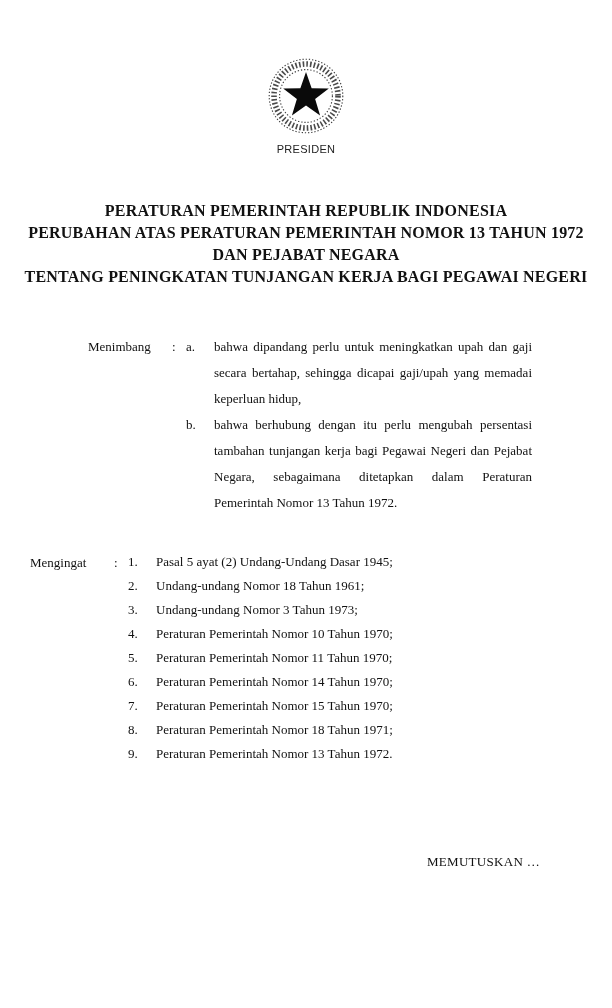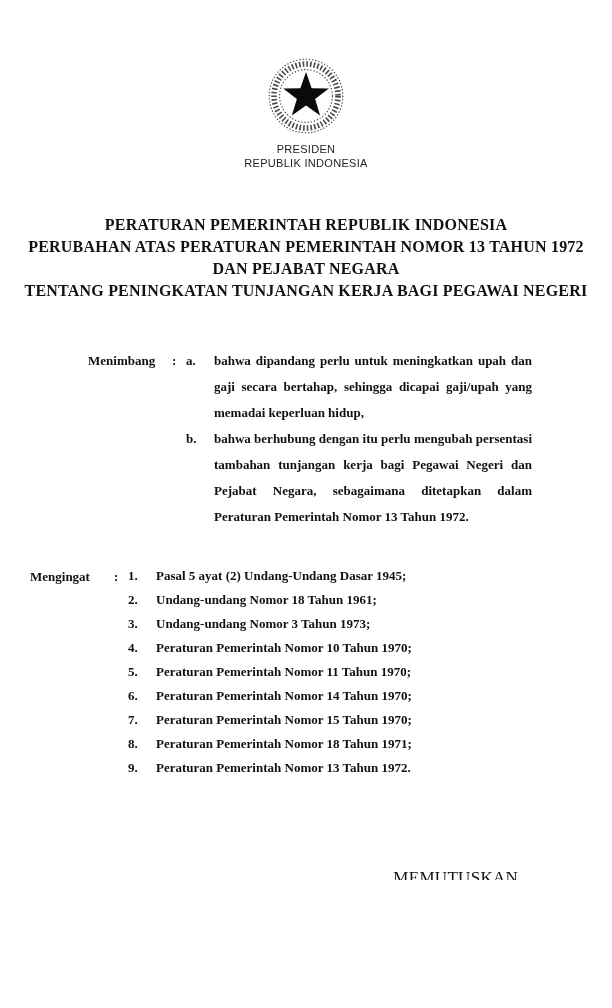--- a/index.html
+++ b/index.html
@@ -49,21 +49,20 @@
     text-align: center;
     font-weight: bold;
     font-size: 13px;
   }
   
   .section {
     display: flex;
     align-items: flex-start;
     margin: 0 80px 0 88px;
     font-size: 13px;
-    font-weight: bold;
   }
   .section.menimbang { margin-top: 46px; }
   .section.mengingat { margin-top: 34px; margin-left: 30px; }
   .section-label {
     width: 84px;
     flex: 0 0 84px;
     line-height: 26px;
   }
   .section-colon {
     width: 14px;
@@ -91,41 +90,40 @@
   }
   .mengingat .item-marker,
   .mengingat .item-text {
     line-height: 24px;
   }
   
   .footer-line {
     margin-top: 88px;
     padding-right: 72px;
     text-align: right;
-    font-size: 17px;
+    font-size: 13px;
     letter-spacing: 0.3px;
   }
 </style>
 </head>
 <body>
 
 <div class="page">
 
   <div class="seal-wrap">
     <span class="seal-emblem">
       <svg viewBox="0 0 100 100" width="80" height="80" aria-hidden="true">
         <circle cx="50" cy="50" r="46" fill="none" stroke="#3a3a3a" stroke-width="1.4" stroke-dasharray="1.6 2.4"></circle>
         <circle cx="50" cy="50" r="40" fill="none" stroke="#4a4a4a" stroke-width="7" stroke-dasharray="2 2.6"></circle>
         <circle cx="50" cy="50" r="33" fill="none" stroke="#3a3a3a" stroke-width="1.4" stroke-dasharray="1.6 2.4"></circle>
         <polygon fill="#0a0a0a" points="50,20 57.05,40.29 78.53,40.73 61.41,53.71 67.63,74.27 50,62 32.37,74.27 38.59,53.71 21.47,40.73 42.95,40.29"></polygon>
       </svg>
     </span>
     <div class="seal-text">
       <div>PRESIDEN</div>
-      <div>REPUBLIK INDONESIA</div>
     </div>
   </div>
 
   <div class="title-block">
     <div>PERATURAN PEMERINTAH REPUBLIK INDONESIA</div>
     <div>PERUBAHAN ATAS PERATURAN PEMERINTAH NOMOR 13 TAHUN 1972</div>
     <div>DAN PEJABAT NEGARA</div>
     <div>TENTANG PENINGKATAN TUNJANGAN KERJA BAGI PEGAWAI NEGERI</div>
   </div>
 

